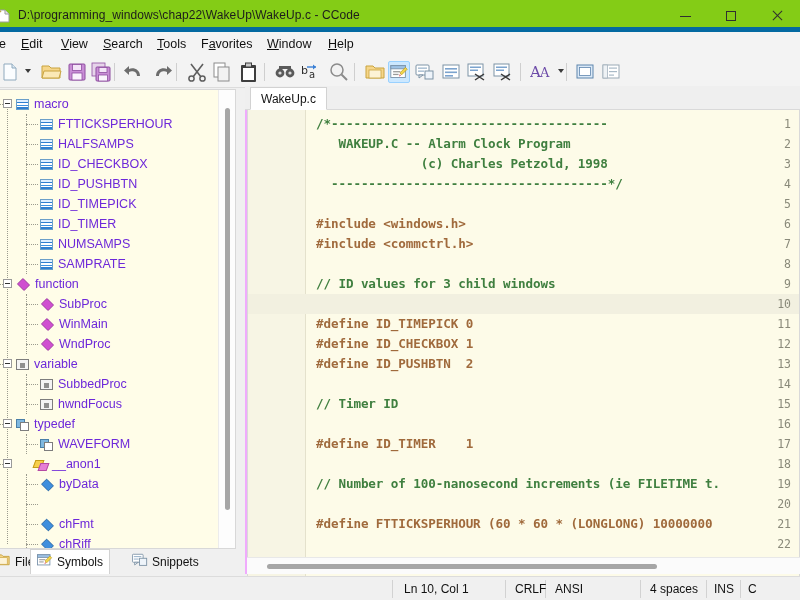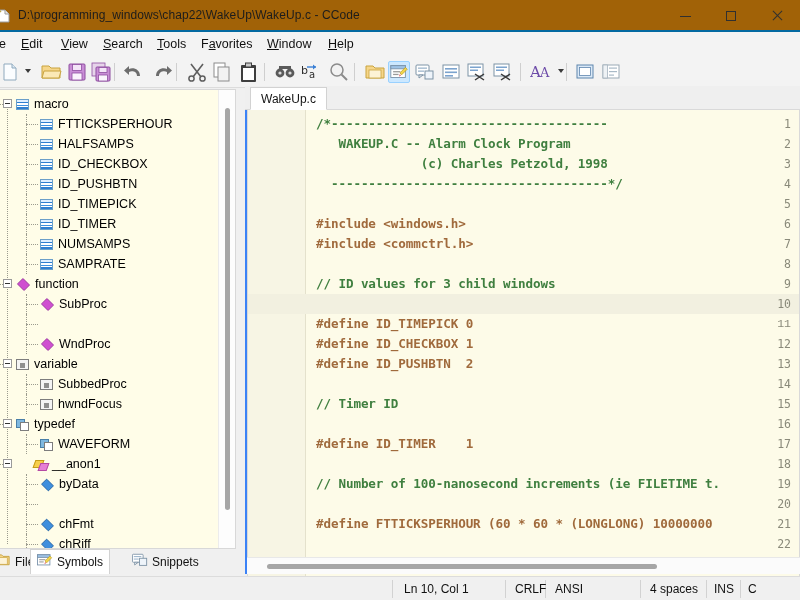--- a/index.html
+++ b/index.html
@@ -6,22 +6,22 @@
   html, body {
     width: 800px; height: 600px; overflow: hidden;
     font-family: "Liberation Sans", sans-serif;
     background: #ffffff;
   }
   #app { position: relative; width: 800px; height: 600px; background: #f0f0f0; }
 
   
   .titlebar {
     position: absolute; left: 0; top: 0; width: 800px; height: 32px;
-    background: #a16207;
-    border-bottom: 2px solid #0369a1;
+    background: #84cc16;
+    border-bottom: 5px solid #0369a1;
   }
   .titlebar-icon {
     position: absolute; left: -4px; top: 8px; width: 16px; height: 16px;
     overflow: hidden;
   }
   .title-text {
     position: absolute; left: 18px; top: 8px;
     font-size: 12px; color: #1c1c1c; white-space: nowrap;
     letter-spacing: 0.1px;
   }
@@ -77,21 +77,21 @@
     background: #ffffff; border: 1px solid #d8d8d8; border-left: none;
   }
   .tree {
     position: absolute; left: 0; top: 0; width: 219px; height: 458px;
     background: #fffde8; overflow: hidden;
   }
   .trow {
     position: absolute; left: 0; width: 219px; height: 20px;
     display: flex; align-items: center; white-space: nowrap;
   }
-  .tlabel { font-size: 12.5px; color: #000000; }
+  .tlabel { font-size: 12.5px; color: #6d28d9; }
   .ticon { position: relative; width: 13px; height: 13px; flex: 0 0 13px; margin-right: 5px; }
   .tline-h {
     position: absolute; height: 1px; border-top: 1px dotted #9b9b8e;
   }
   .tline-v {
     position: absolute; width: 1px; border-left: 1px dotted #9b9b8e;
   }
   .expander {
     position: absolute; width: 9px; height: 9px; background: #ffffff;
     border: 1px solid #9a9a9a;
@@ -164,21 +164,21 @@
   .ltab {
     position: absolute; top: 0; height: 25px;
     display: flex; align-items: center; gap: 4px;
     font-size: 12px; color: #111; padding: 0 6px; white-space: nowrap;
   }
   .ltab.sel { background: #ffffff; border: 1px solid #d2d2d2; border-bottom: none; }
 
   
   .editorpane {
     position: absolute; left: 245px; top: 86px; width: 555px; height: 488px;
-    background: #3b82f6;
+    background: #f0abfc;
   }
   .tabstrip {
     position: absolute; left: 0; top: 0; width: 555px; height: 24px;
     background: #efefef; border-bottom: 1px solid #d9d9d9;
   }
   .etab {
     position: absolute; left: 5px; top: 1px; height: 23px;
     padding: 0 10px; display: flex; align-items: center;
     font-size: 12px; color: #141414; background: #ffffff;
     border: 1px solid #d2d2d2; border-bottom: 1px solid #ffffff;
@@ -542,20 +542,24 @@
           <span class="tlabel">function</span>
         </div>
         <div class="tline-v" style="left: 26px; top: 204px; height: 20px;"></div>
         <div class="tline-h" style="left: 26px; top: 214px; width: 12px;"></div>
         <div class="trow" style="top: 204px; padding-left: 40px;">
           <span class="ticon ic-func"></span>
           <span class="tlabel">SubProc</span>
         </div>
         <div class="tline-v" style="left: 26px; top: 224px; height: 20px;"></div>
         <div class="tline-h" style="left: 26px; top: 234px; width: 12px;"></div>
+        <div class="trow" style="top: 224px; padding-left: 40px;">
+          <span class="ticon ic-func"></span>
+          <span class="tlabel">WinMain</span>
+        </div>
         <div class="tline-v" style="left: 26px; top: 244px; height: 20px;"></div>
         <div class="tline-h" style="left: 26px; top: 254px; width: 12px;"></div>
         <div class="trow" style="top: 244px; padding-left: 40px;">
           <span class="ticon ic-func"></span>
           <span class="tlabel">WndProc</span>
         </div>
         <div class="tline-h" style="left: 0px; top: 274px; width: 3px;"></div>
         <div class="expander" style="left: 3px; top: 269px;"></div>
         <div class="trow" style="top: 264px; padding-left: 16px;">
           <span class="ticon ic-var"></span>
@@ -681,21 +685,21 @@
           <div class="codeline c-pre" style="top: 104px;">#include &lt;windows.h&gt;</div>
           <div class="lnum" style="top: 124px;">7</div>
           <div class="codeline c-pre" style="top: 124px;">#include &lt;commctrl.h&gt;</div>
           <div class="lnum" style="top: 144px;">8</div>
           <div class="codeline c-plain" style="top: 144px;"></div>
           <div class="lnum" style="top: 164px;">9</div>
           <div class="codeline c-comment" style="top: 164px;">// ID values for 3 child windows</div>
           <div class="hl-row" style="top: 184px;"></div>
           <div class="lnum" style="top: 184px;">10</div>
           <div class="codeline c-plain" style="top: 184px;"></div>
-          <div class="lnum" style="top: 204px; font-family: Liberation Mono, monospace;">11</div>
+          <div class="lnum" style="top: 204px;">11</div>
           <div class="codeline c-pre" style="top: 204px;">#define ID_TIMEPICK 0</div>
           <div class="lnum" style="top: 224px;">12</div>
           <div class="codeline c-pre" style="top: 224px;">#define ID_CHECKBOX 1</div>
           <div class="lnum" style="top: 244px;">13</div>
           <div class="codeline c-pre" style="top: 244px;">#define ID_PUSHBTN  2</div>
           <div class="lnum" style="top: 264px;">14</div>
           <div class="codeline c-plain" style="top: 264px;"></div>
           <div class="lnum" style="top: 284px;">15</div>
           <div class="codeline c-comment" style="top: 284px;">// Timer ID</div>
           <div class="lnum" style="top: 304px;">16</div>

